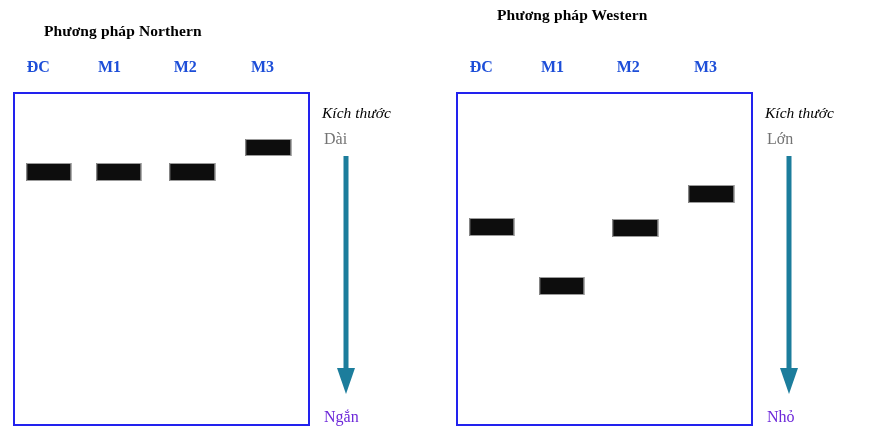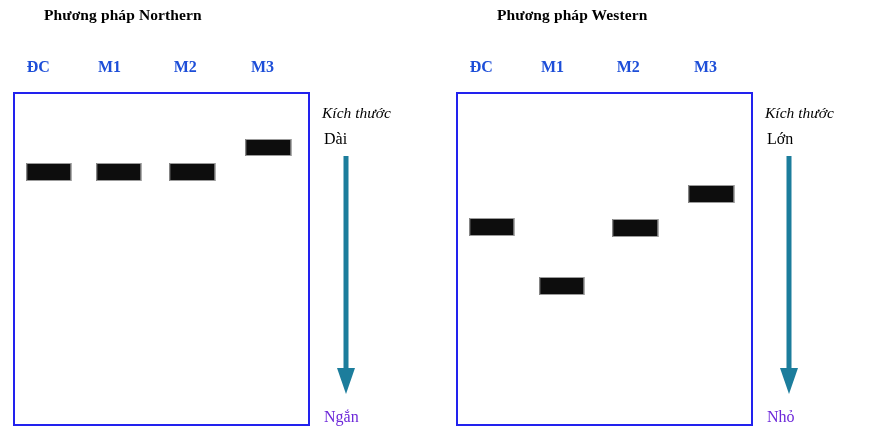--- a/index.html
+++ b/index.html
@@ -36,21 +36,21 @@
   .panel-title {
     position: absolute;
     top: 6px;
     font-family: "Liberation Serif", "DejaVu Serif", serif;
     font-weight: bold;
     font-size: 15.5px;
     color: #000000;
     letter-spacing: 0.1px;
     white-space: nowrap;
   }
-  .panel-group.left  .panel-title { left: 44px; }
+  .panel-group.left  .panel-title { left: 44px; margin-top: 16px; }
   .panel-group.right .panel-title { left: 60px; }
 
   
   .lane-labels {
     position: absolute;
     top: 58px;
     height: 22px;
   }
   .panel-group.left  .lane-labels { left: 13px; width: 297px; }
   .panel-group.right .lane-labels { left: 19px; width: 297px; }
@@ -107,21 +107,21 @@
     color: #000000;
     white-space: nowrap;
   }
 
   .axis-top-label {
     position: absolute;
     top: 110px;
     left: 6px;
     font-family: "Liberation Serif", "DejaVu Serif", serif;
     font-size: 16px;
-    color: #000000;
+    color: #737373;
     white-space: nowrap;
   }
 
   .axis-bottom-label {
     position: absolute;
     top: 388px;
     left: 6px;
     font-family: "Liberation Serif", "DejaVu Serif", serif;
     font-size: 16px;
     color: #6d28d9;

